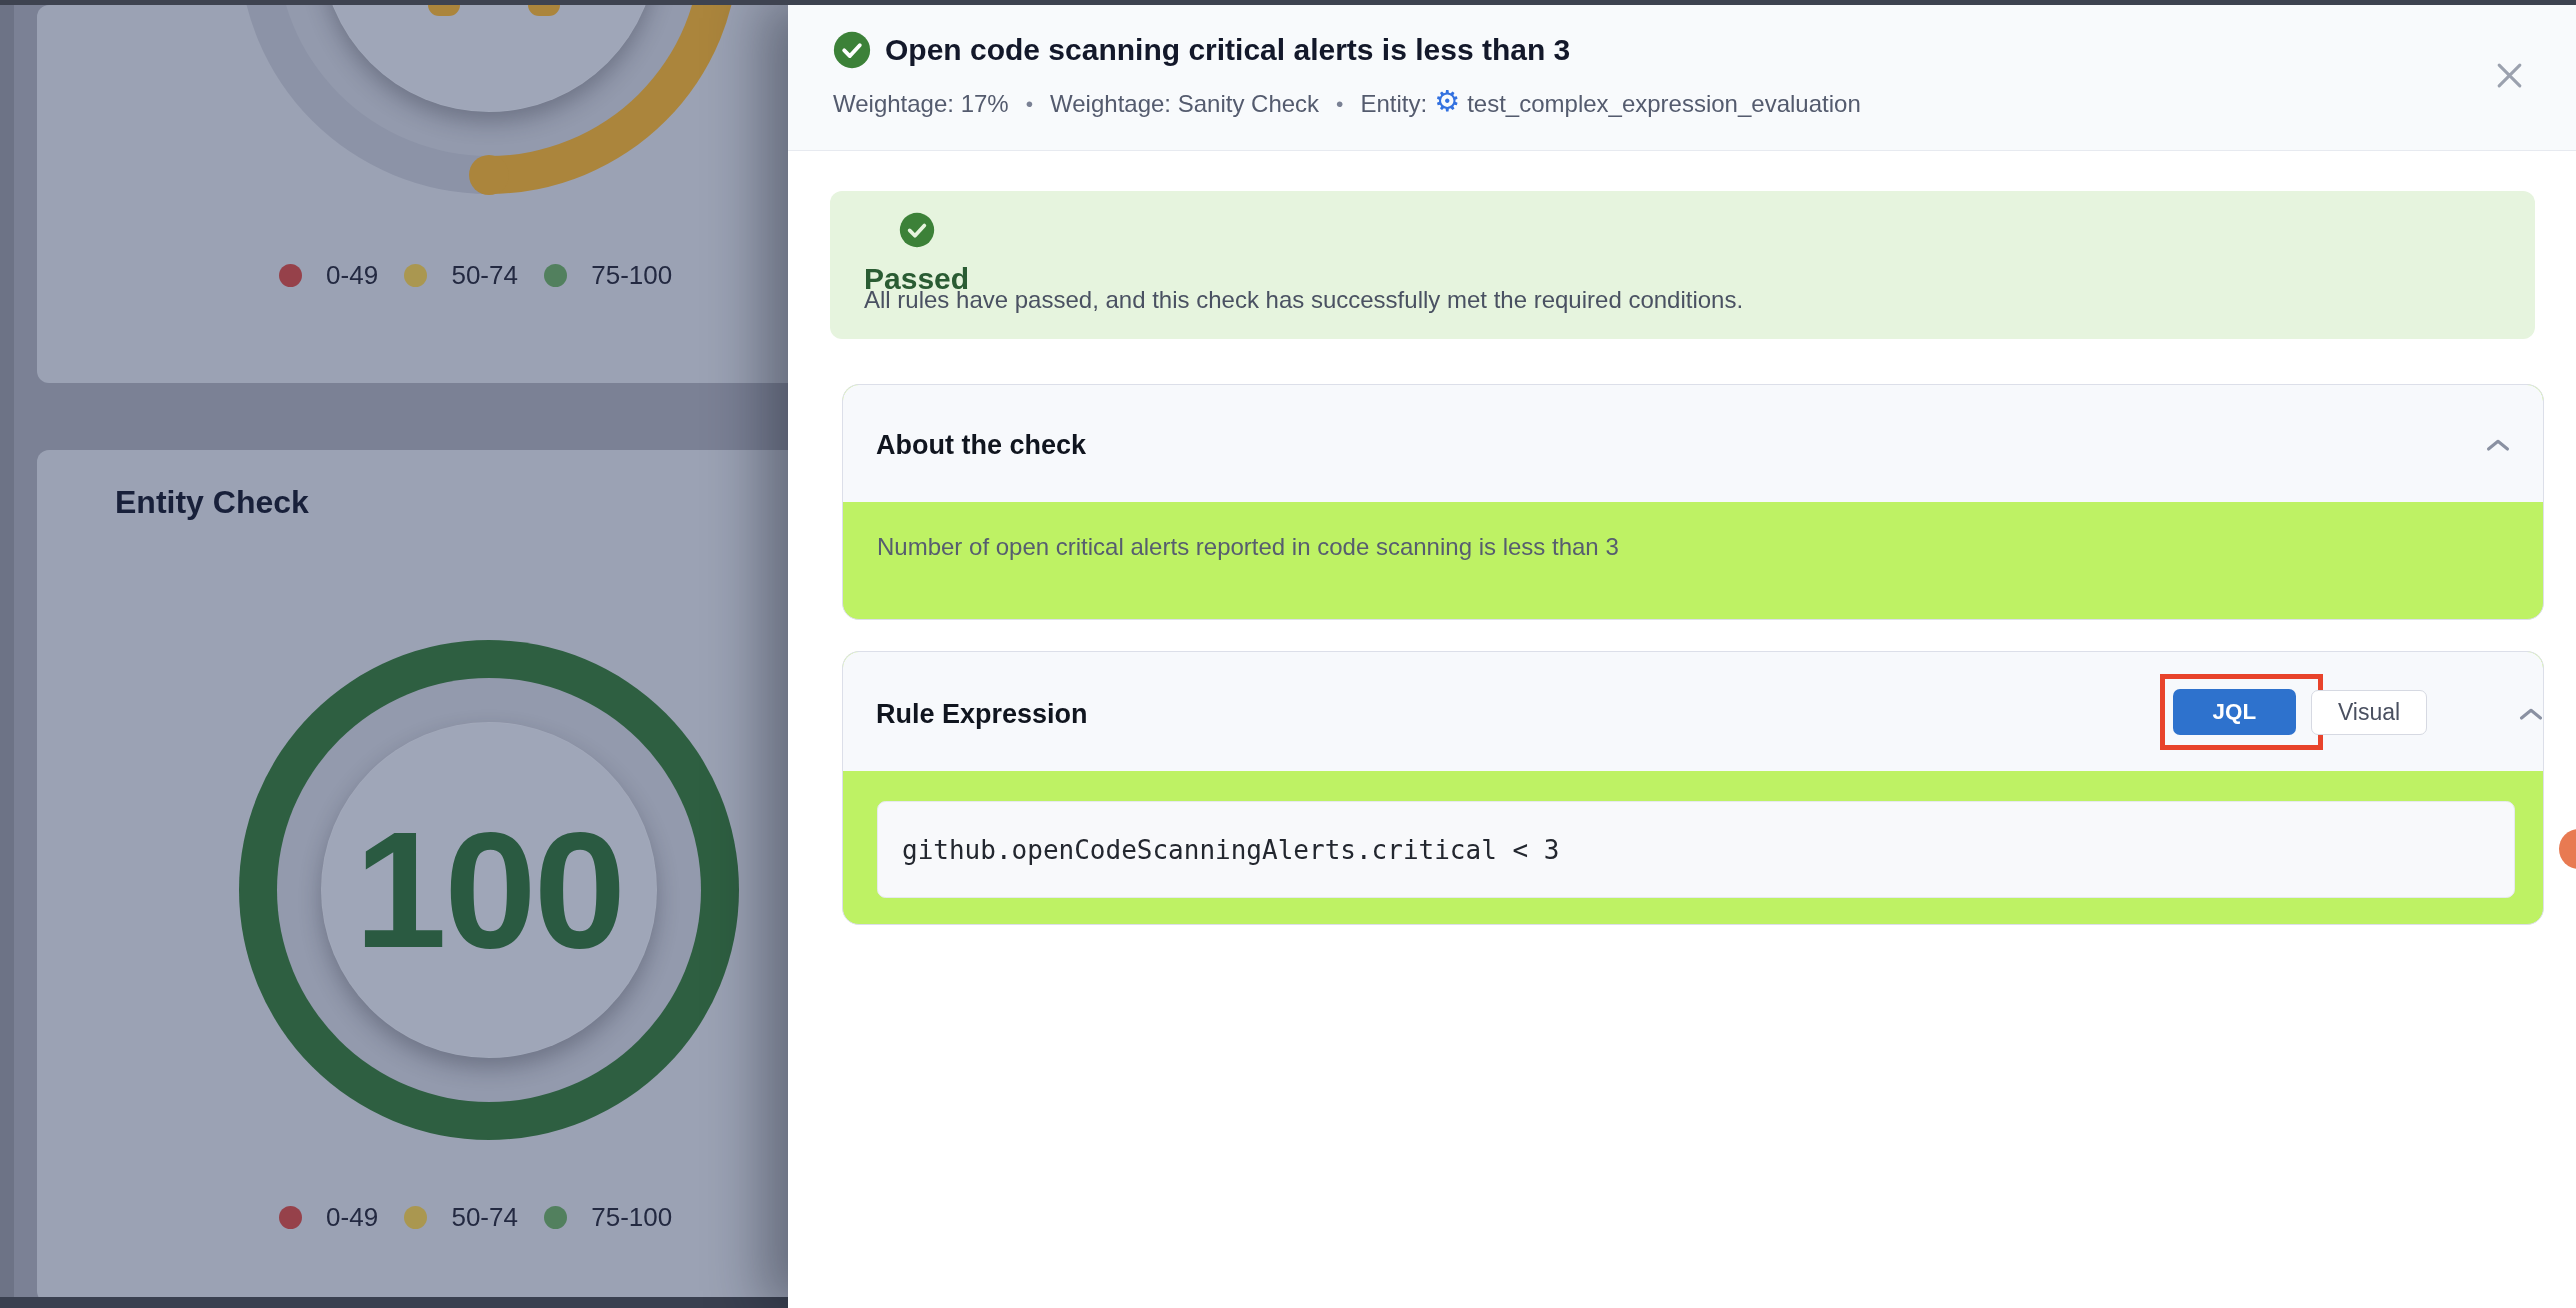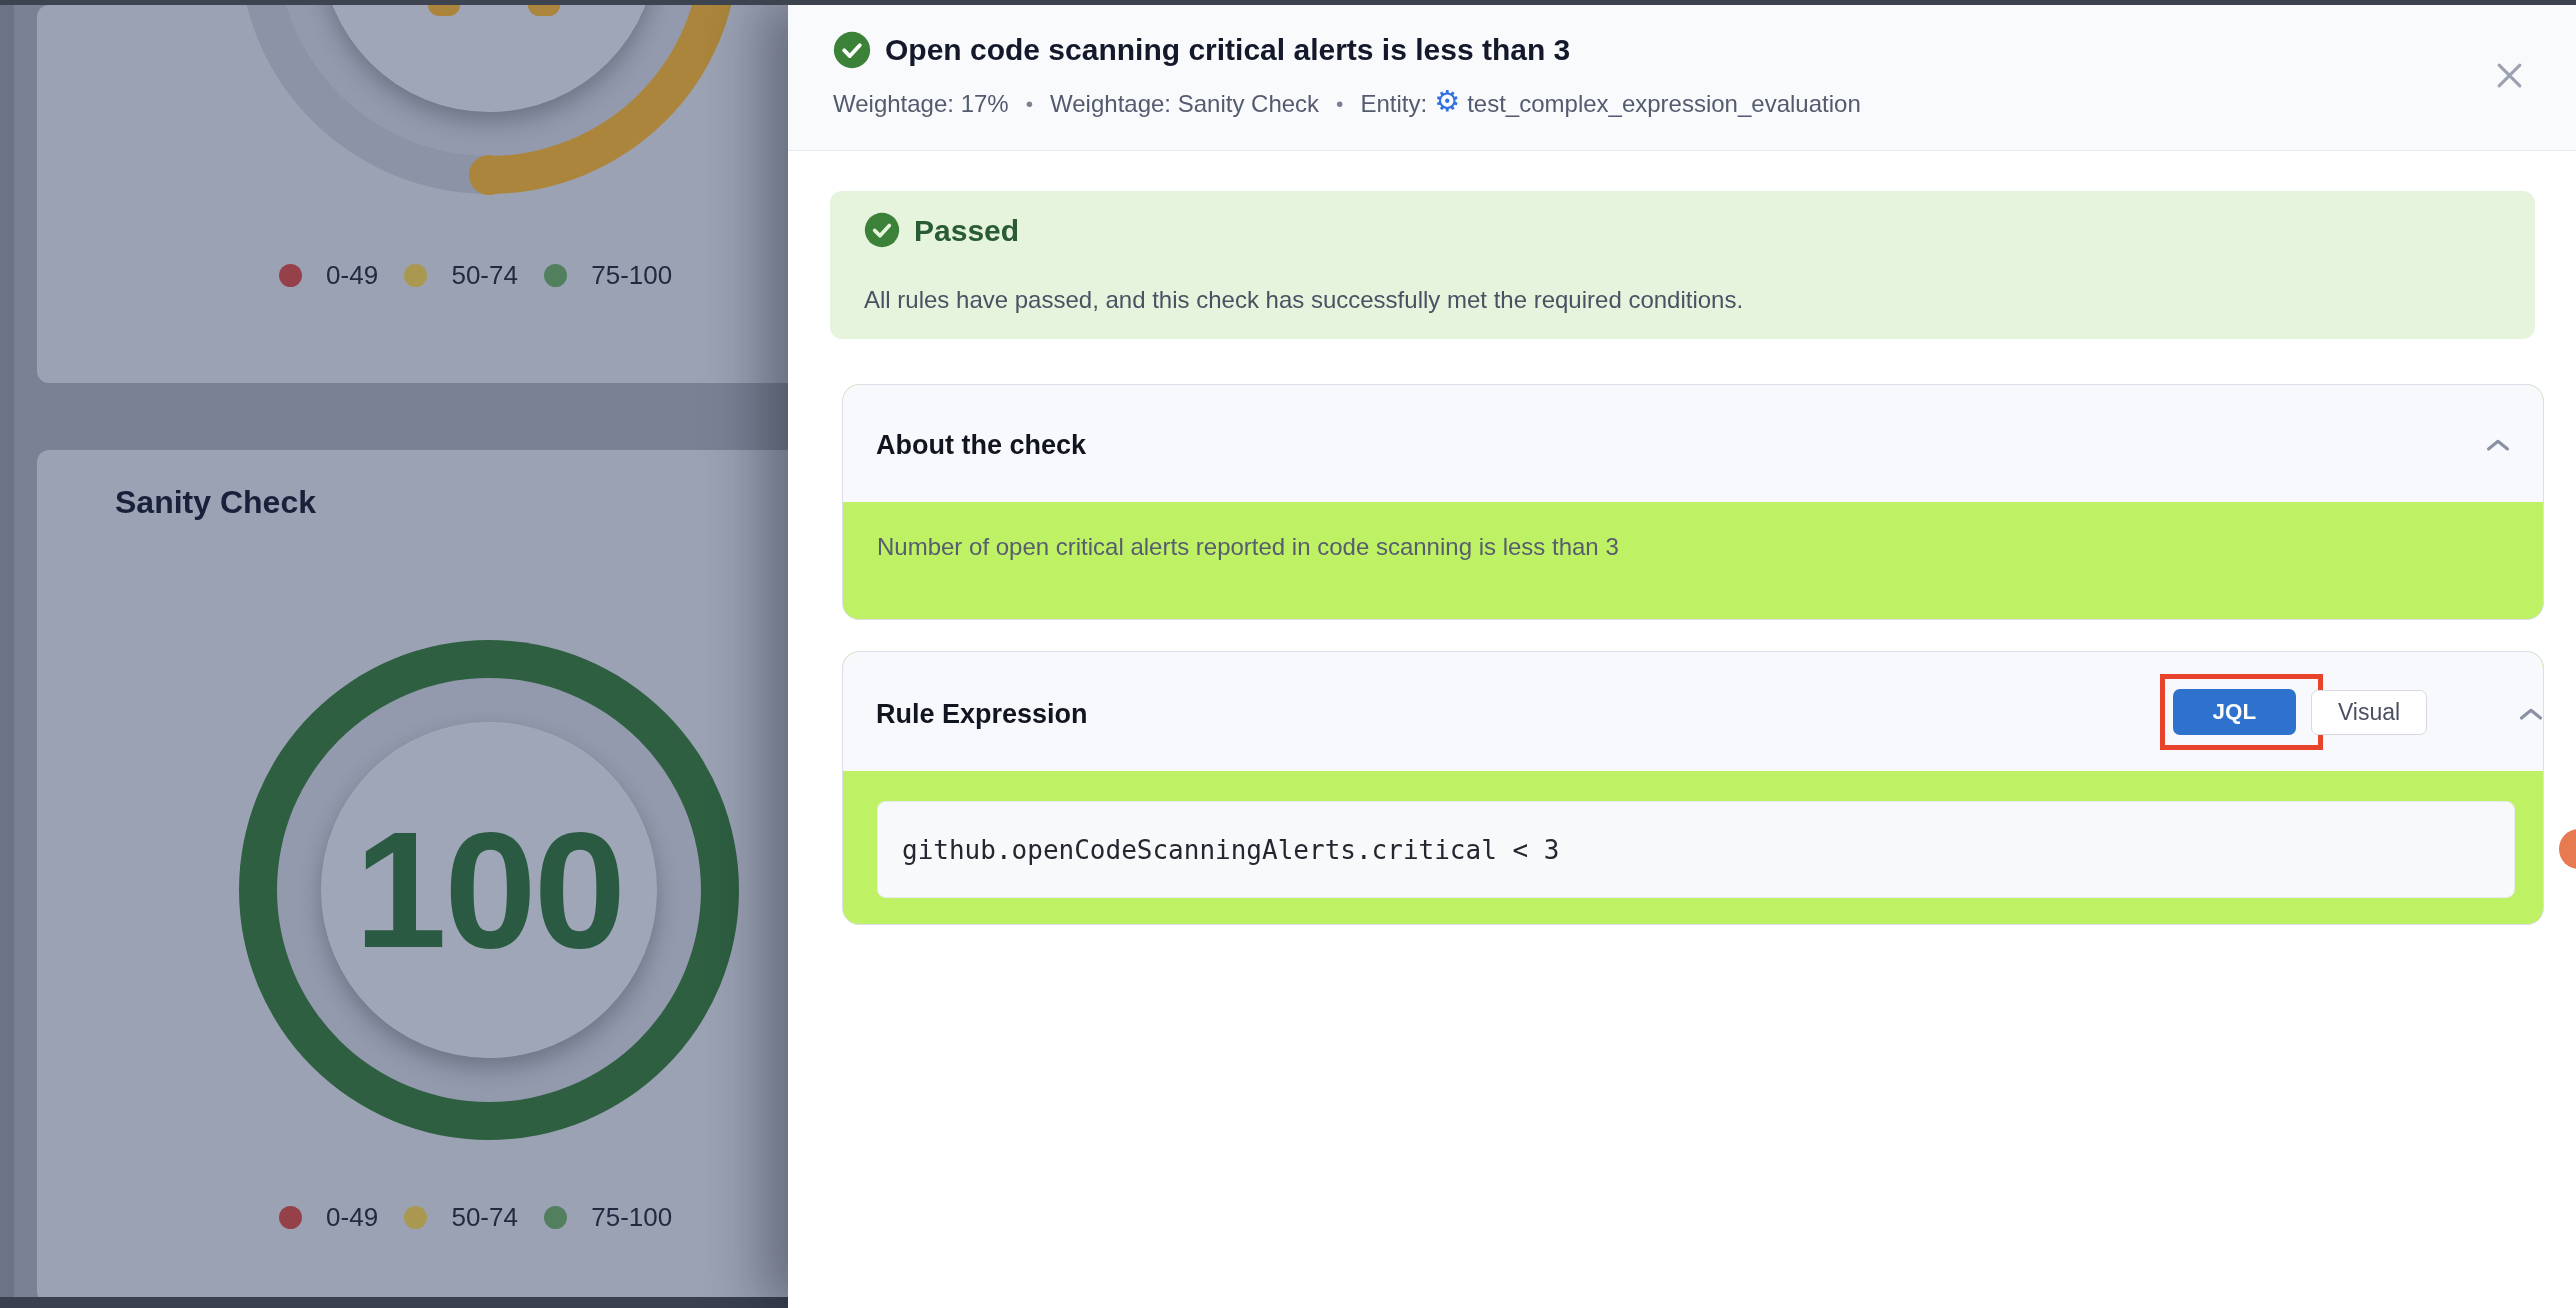--- a/index.html
+++ b/index.html
@@ -61,21 +61,21 @@
   .subtitle-sep { color:#7a8194; font-size:21px; }
   .entity-chip { display:flex; align-items:center; gap:7px; }
   .gear-glyph { color:#3371e0; font-size:29px; line-height:1; transform:translateY(-1.7px); }
   .close-btn { position:absolute; left:1691px; top:45px; width:60px; height:60px;
                display:flex; align-items:center; justify-content:center; cursor:pointer; }
 
   .status-banner {
     position:absolute; left:42px; top:191px; width:1705px; height:148px;
     background:#e6f4de; border-radius:12px;
   }
-  .banner-title-row { position:absolute; left:34px; top:21px; display:flex; align-items:flex-end; gap:14px; }
+  .banner-title-row { position:absolute; left:34px; top:21px; display:flex; align-items:center; gap:14px;flex-direction:column; }
   .banner-title { font-size:30px; font-weight:700; color:#2a5c33; }
   .banner-desc { position:absolute; left:34px; top:95px; font-size:24px; color:#4a5162; }
 
   .info-card {
     position:absolute; left:54px; width:1702px; background:#bef264;
     border:1.7px solid #dcdfe9; border-radius:17px; overflow:hidden;
   }
   #about-card { top:384px; height:236px; }
   #rule-card  { top:651px; height:274px; }
   .card-band { position:absolute; left:0; top:0; width:100%; background:#f7f9fc; }
@@ -142,21 +142,21 @@
           <span class="legend-label">50-74</span>
         </div>
         <div class="legend-item">
           <span class="legend-dot dot-green"></span>
           <span class="legend-label">75-100</span>
         </div>
       </div>
     </div>
 
     <div class="bg-card" id="bg-card-sanity">
-      <div class="bg-card-title">Sanity Check</div>
+      <div class="bg-card-title">Entity Check</div>
       <div class="gauge-ring" id="gauge-sanity-ring"></div>
       <div class="gauge-face" id="gauge-sanity-face"></div>
       <div class="gauge-inner" id="gauge-sanity-inner">
         <span class="score-number">100</span>
       </div>
       <div class="legend-row" id="legend-sanity">
         <div class="legend-item">
           <span class="legend-dot dot-red"></span>
           <span class="legend-label">0-49</span>
         </div>

